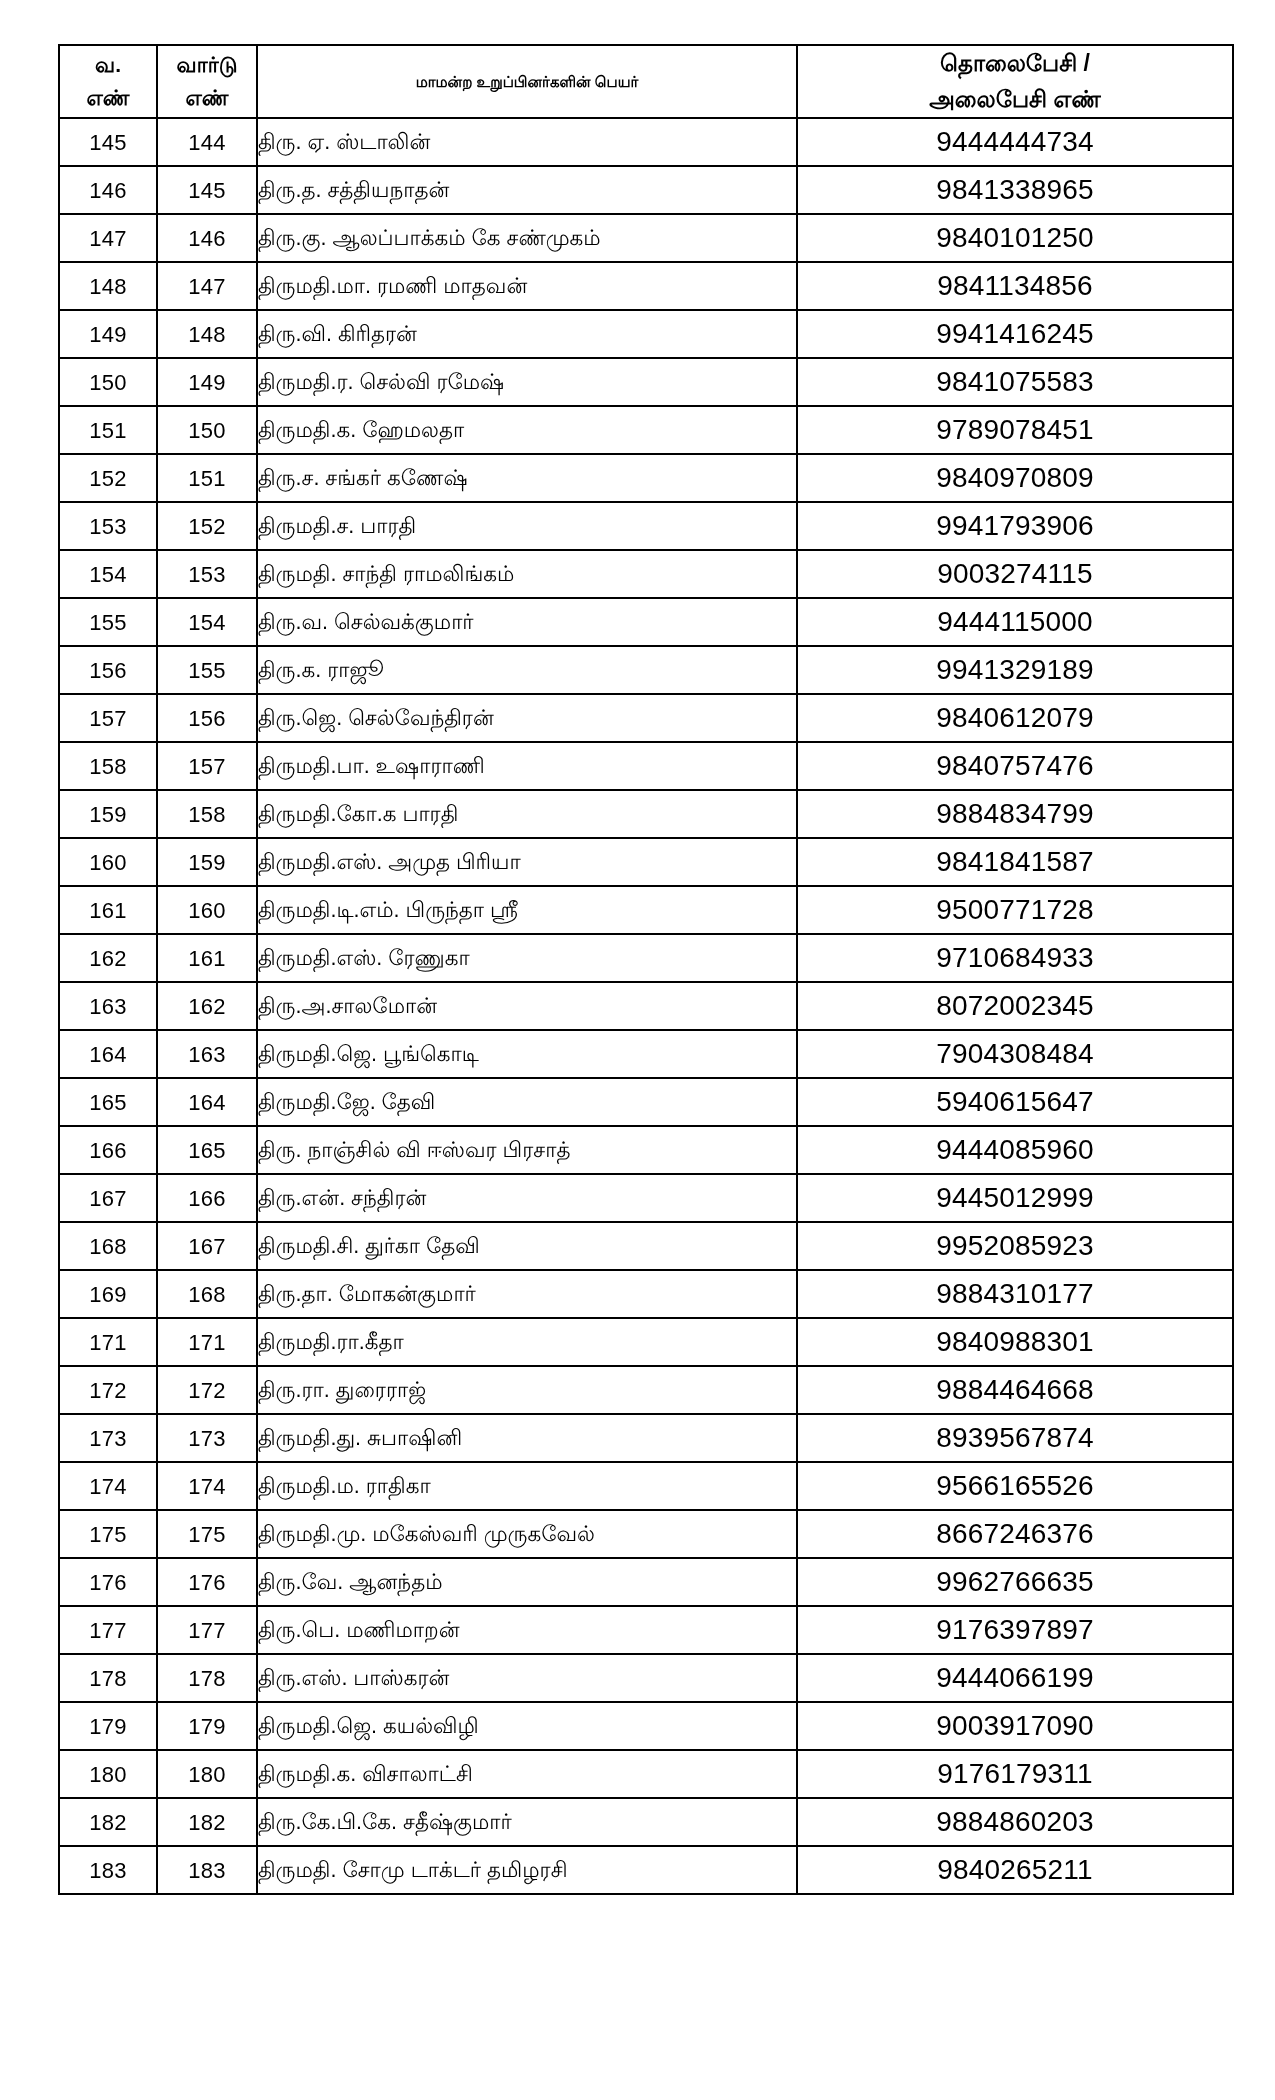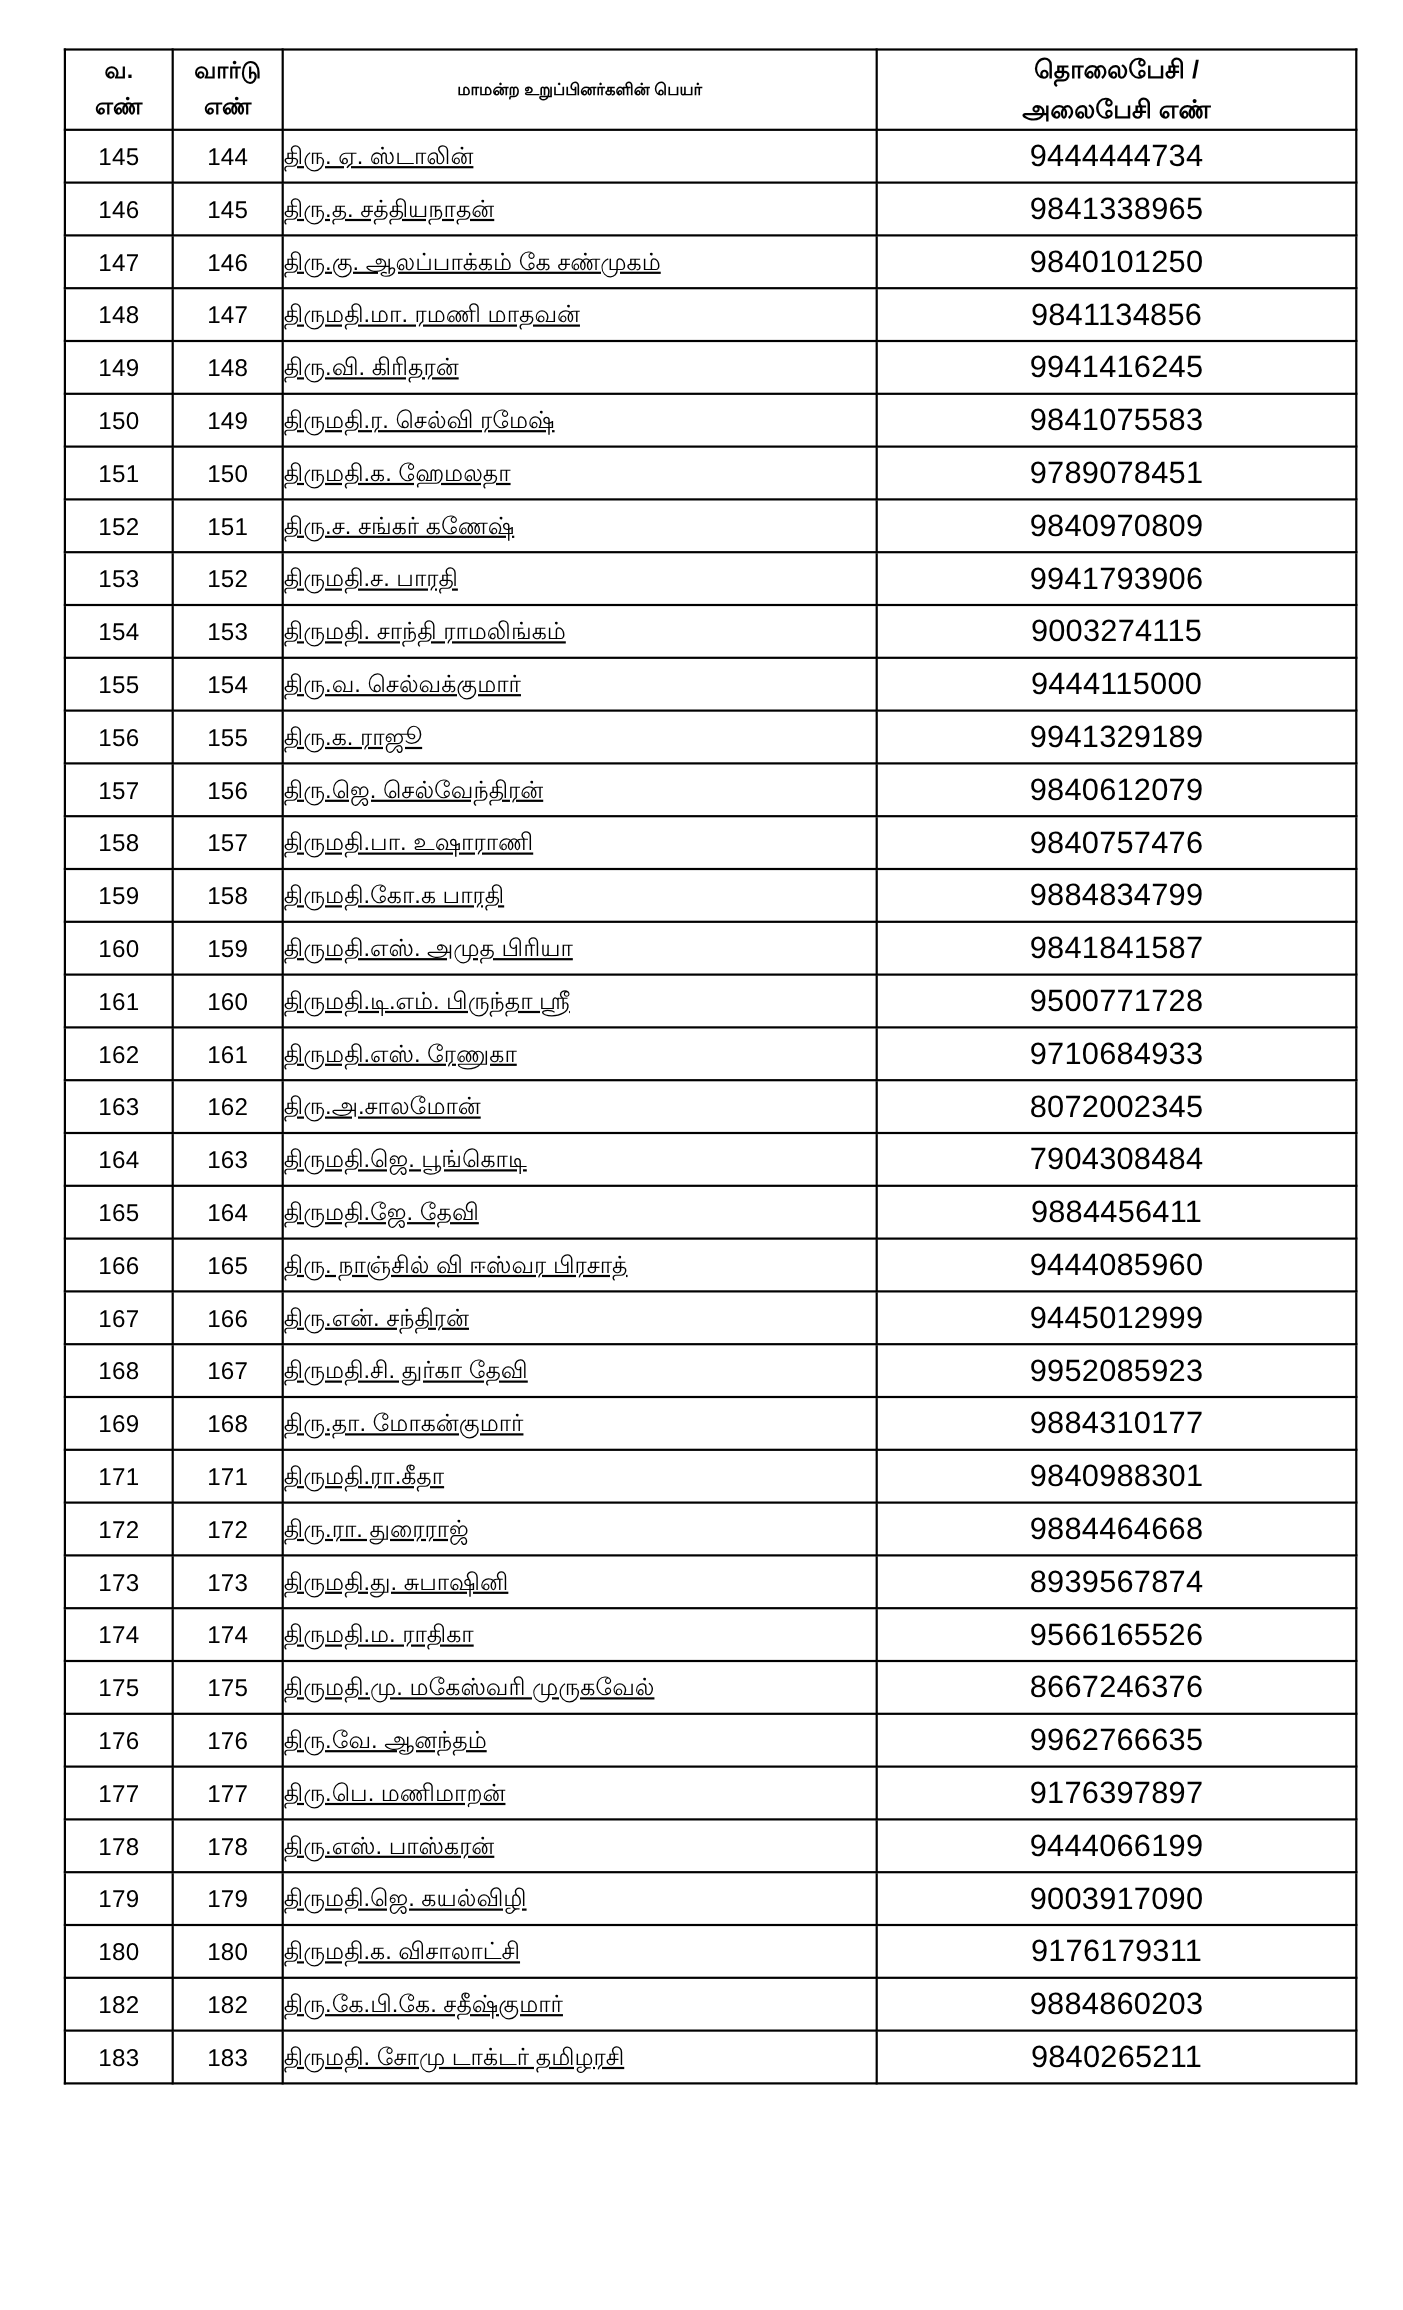--- a/index.html
+++ b/index.html
@@ -73,21 +73,20 @@
   td.ward {
     text-align: center;
     font-size: 22px;
     letter-spacing: 0.2px;
   }
   td.name {
     text-align: left;
     padding-left: 12px;
     font-size: 21.5px;
     white-space: nowrap;
-    text-decoration: underline;
   }
   td.phone {
     text-align: center;
     font-size: 28px;
     letter-spacing: 0.2px;
   }
 </style>
 </head>
 <body>
 
@@ -236,21 +235,21 @@
         <tr>
           <td class="sl">164</td>
           <td class="ward">163</td>
           <td class="name">திருமதி.ஜெ. பூங்கொடி</td>
           <td class="phone">7904308484</td>
         </tr>
         <tr>
           <td class="sl">165</td>
           <td class="ward">164</td>
           <td class="name">திருமதி.ஜே. தேவி</td>
-          <td class="phone">9884456411</td>
+          <td class="phone">5940615647</td>
         </tr>
         <tr>
           <td class="sl">166</td>
           <td class="ward">165</td>
           <td class="name">திரு. நாஞ்சில் வி ஈஸ்வர பிரசாத்</td>
           <td class="phone">9444085960</td>
         </tr>
         <tr>
           <td class="sl">167</td>
           <td class="ward">166</td>

